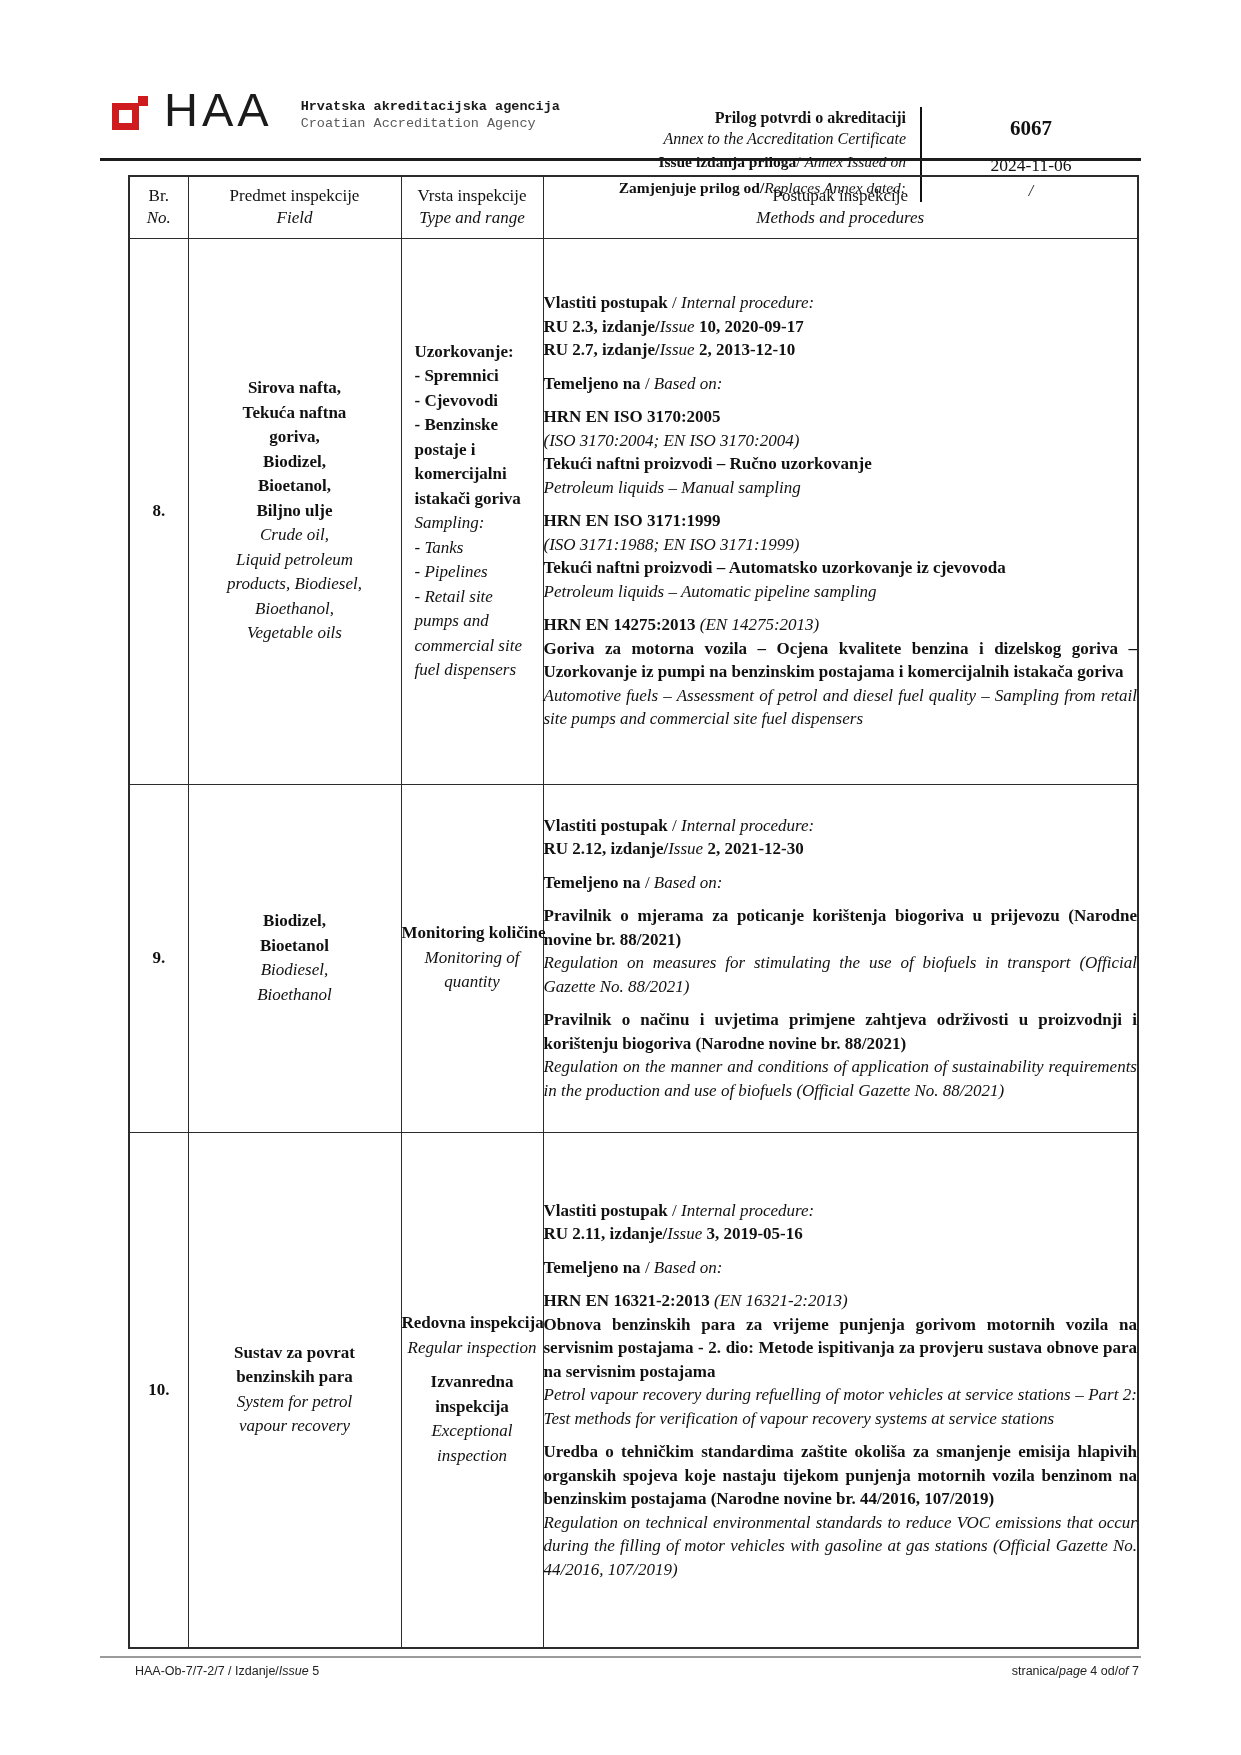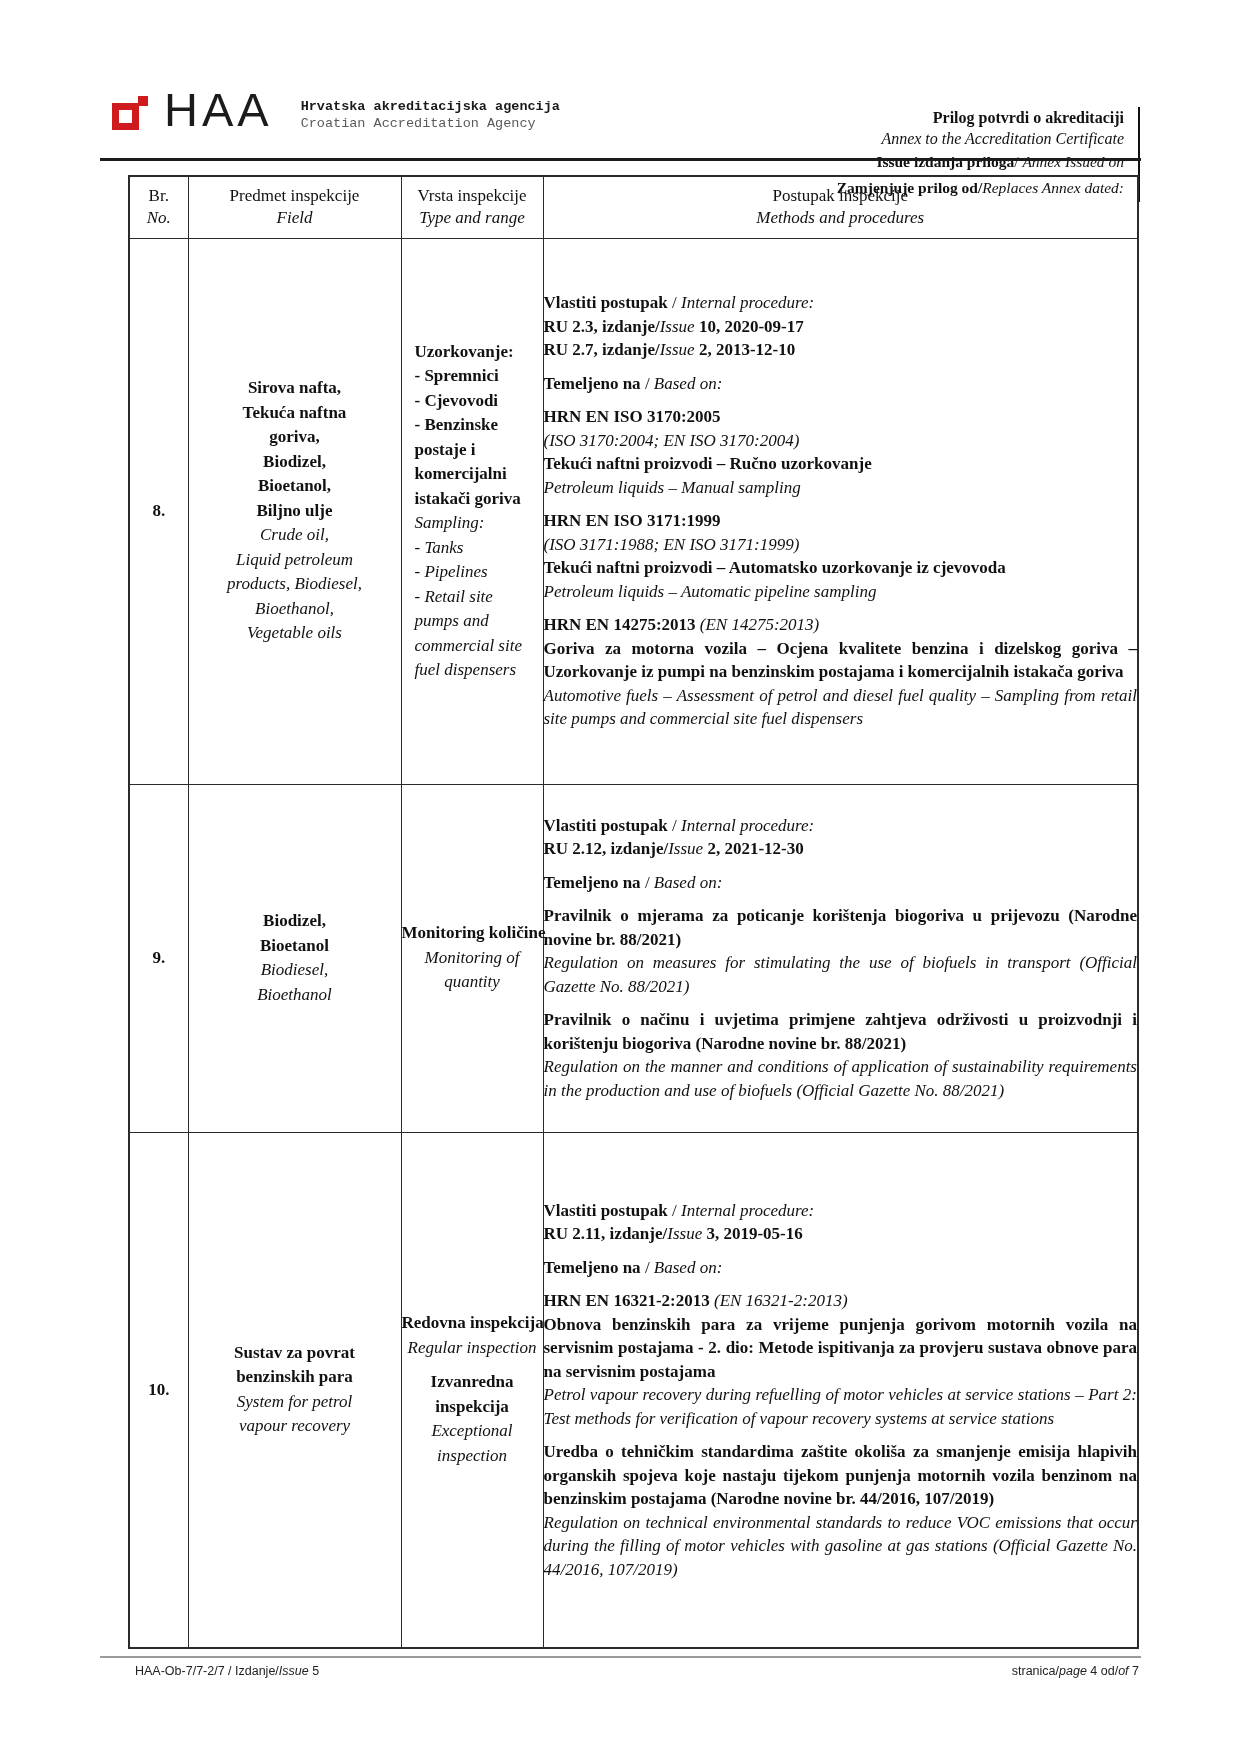--- a/index.html
+++ b/index.html
@@ -72,20 +72,25 @@
     </div>
   </div>
 
   <div class="hdr">
     <div class="hdr-labels">
       <div class="hl1">Prilog potvrdi o akreditaciji</div>
       <div class="hl2">Annex to the Accreditation Certificate</div>
       <div class="hl3"><span class="b">Issue izdanja priloga</span><span class="r">/ </span><span class="i">Annex Issued on</span></div>
       <div class="hl4"><span class="b">Zamjenjuje prilog od/</span><span class="i">Replaces Annex dated:</span></div>
     </div>
+    <div class="hdr-values">
+      <div class="hv1">6067</div>
+      <div class="hv2">2024-11-06</div>
+      <div class="hv3">/</div>
+    </div>
   </div>
   <div class="hdr-rule"></div>
 
   <table class="insp">
     <colgroup>
         <col style="width:59px">
         <col style="width:213px">
         <col style="width:142px">
         <col style="width:595px">
       </colgroup>

